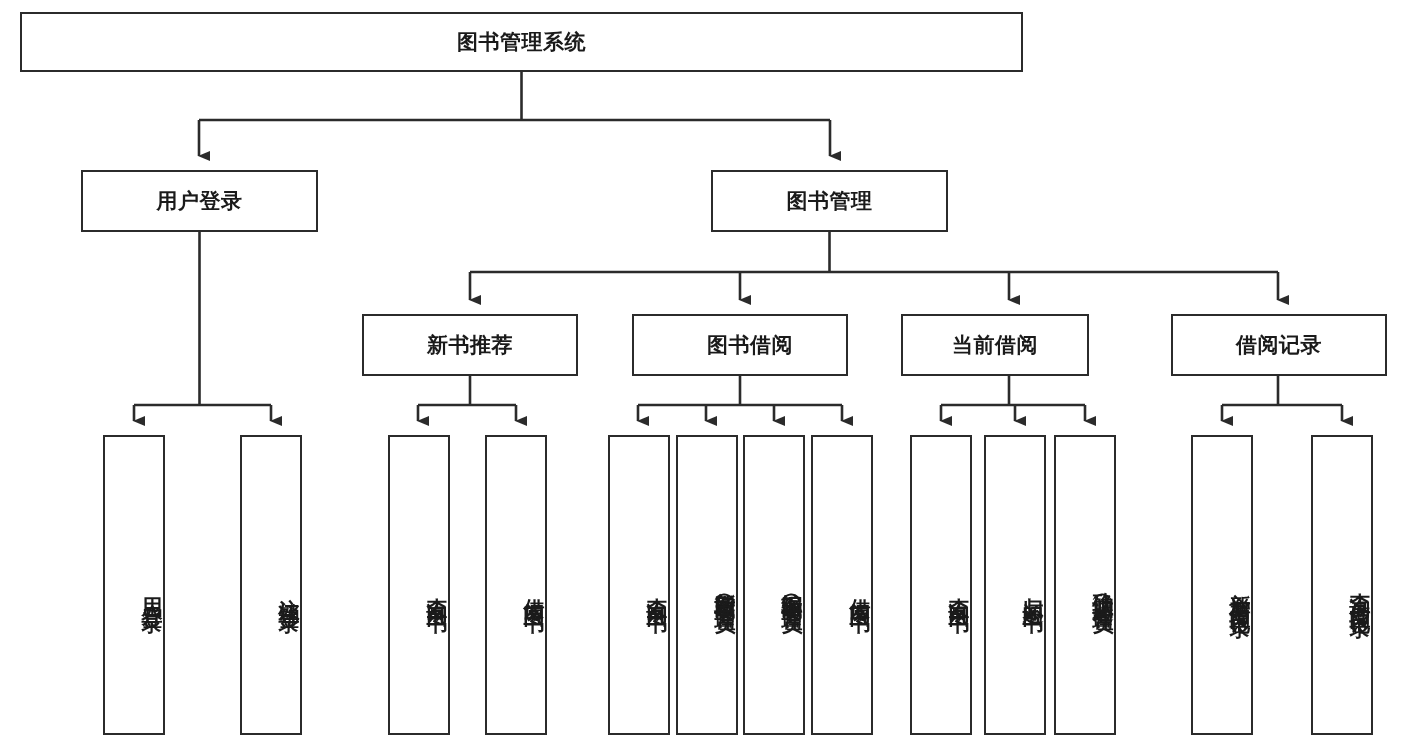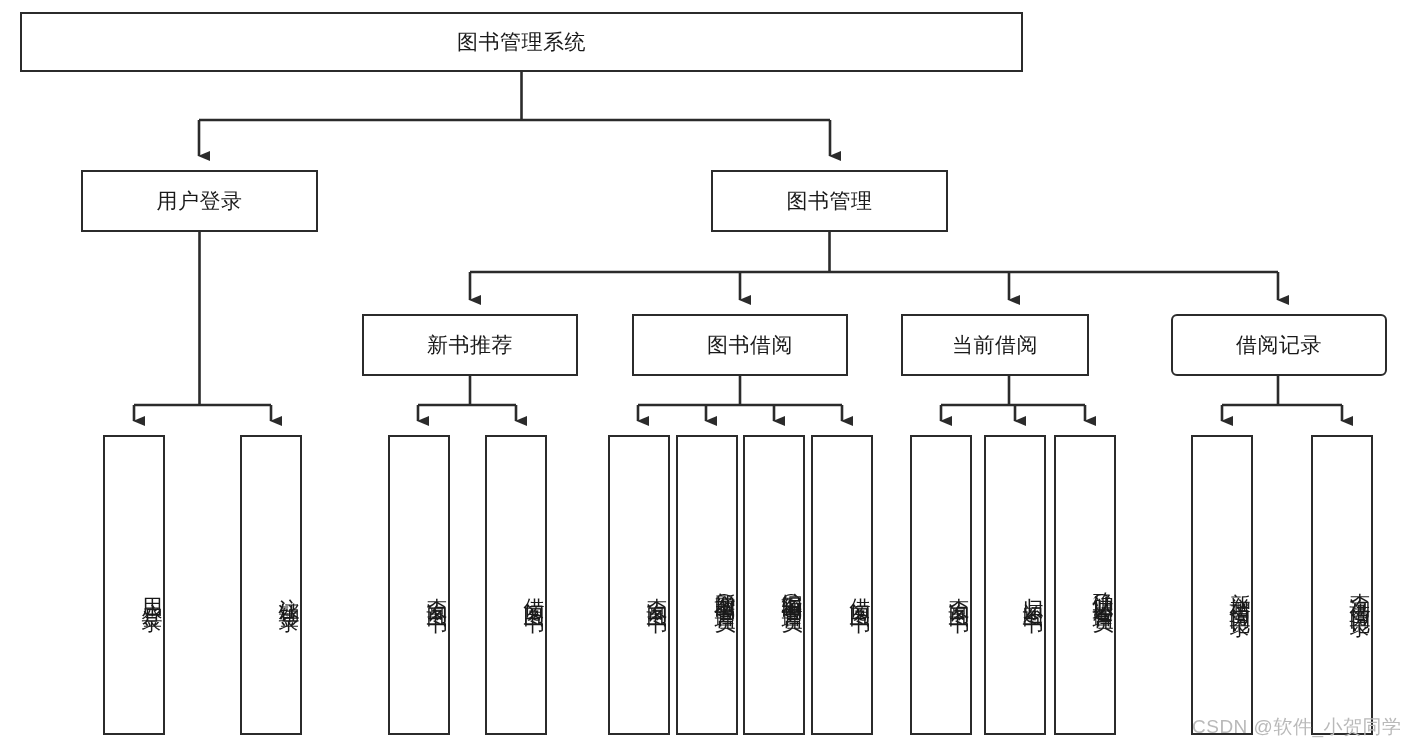--- a/index.html
+++ b/index.html
@@ -27,20 +27,21 @@
   }
   .node {
     position: absolute;
     box-sizing: border-box;
     border: 2.5px solid #2b2b2b;
     background: #ffffff;
     display: flex;
     align-items: center;
     justify-content: center;
     color: #1a1a1a;
+    font-weight: bold;
   }
   .node-h {
     font-size: 21px;
     line-height: 1.2;
     letter-spacing: 0.5px;
     white-space: nowrap;
   }
   .node-v {
     writing-mode: vertical-rl;
     text-orientation: upright;
@@ -131,21 +132,21 @@
       </div>
       <div class="node node-h" style="left: 362px; top: 314px; width: 216px; height: 62px;">
         <span>新书推荐</span>
       </div>
       <div class="node node-h" style="left: 632px; top: 314px; width: 216px; height: 62px; padding-left: 20px;">
         <span>图书借阅</span>
       </div>
       <div class="node node-h" style="left: 901px; top: 314px; width: 188px; height: 62px;">
         <span>当前借阅</span>
       </div>
-      <div class="node node-h" style="left: 1171px; top: 314px; width: 216px; height: 62px; border-radius: 6px;">
+      <div class="node node-h" style="left: 1171px; top: 314px; width: 216px; height: 62px;">
         <span>借阅记录</span>
       </div>
       <div class="node node-v" style="left: 103px; top: 435px; width: 62px; height: 300px;">
         <span>用户登录</span>
       </div>
       <div class="node node-v" style="left: 240px; top: 435px; width: 62px; height: 300px;">
         <span>注销登录</span>
       </div>
       <div class="node node-v" style="left: 388px; top: 435px; width: 62px; height: 300px;">
         <span>查询图书</span>
@@ -175,15 +176,14 @@
         <span>确认归还（管理员）</span>
       </div>
       <div class="node node-v" style="left: 1191px; top: 435px; width: 62px; height: 300px;">
         <span>新增借阅记录</span>
       </div>
       <div class="node node-v" style="left: 1311px; top: 435px; width: 62px; height: 300px;">
         <span>查询借阅记录</span>
       </div>
     </div>
 
-  <div class="watermark" style="left: 1192px; top: 714px; color: rgb(185, 185, 185);">CSDN @软件_小贺同学</div>
 
 </div>
 
 </body></html>

